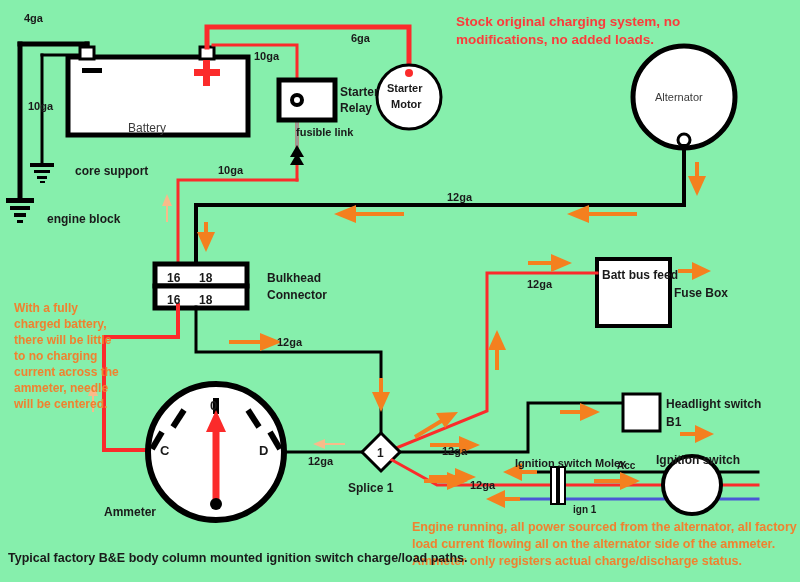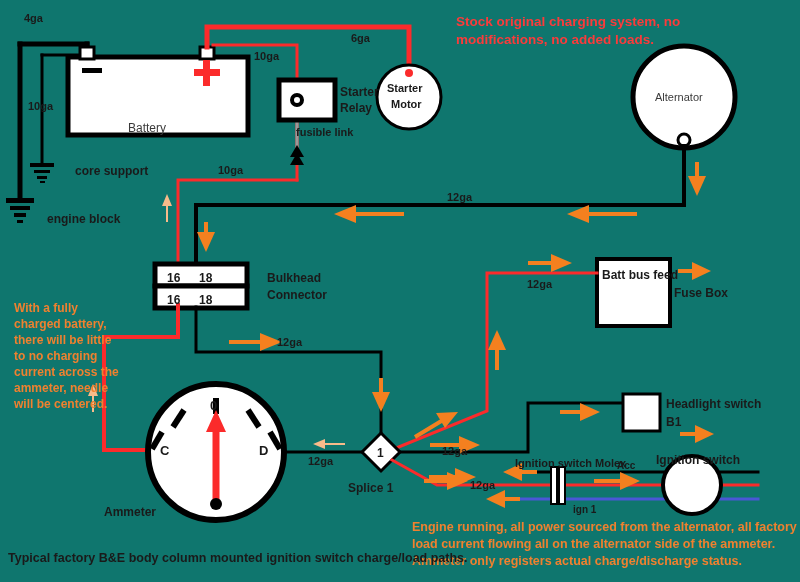--- a/index.html
+++ b/index.html
@@ -10,21 +10,21 @@
   body {
     width: 800px;
     height: 582px;
     font-family: "Liberation Sans", sans-serif;
     overflow: hidden;
   }
   #diagram-root {
     position: relative;
     width: 800px;
     height: 582px;
-    background: #0f766e;
+    background: #86efac;
   }
   svg#wiring-svg {
     position: absolute;
     top: 0;
     left: 0;
     width: 800px;
     height: 582px;
   }
   .lbl {
     font-family: "Liberation Sans", sans-serif;

